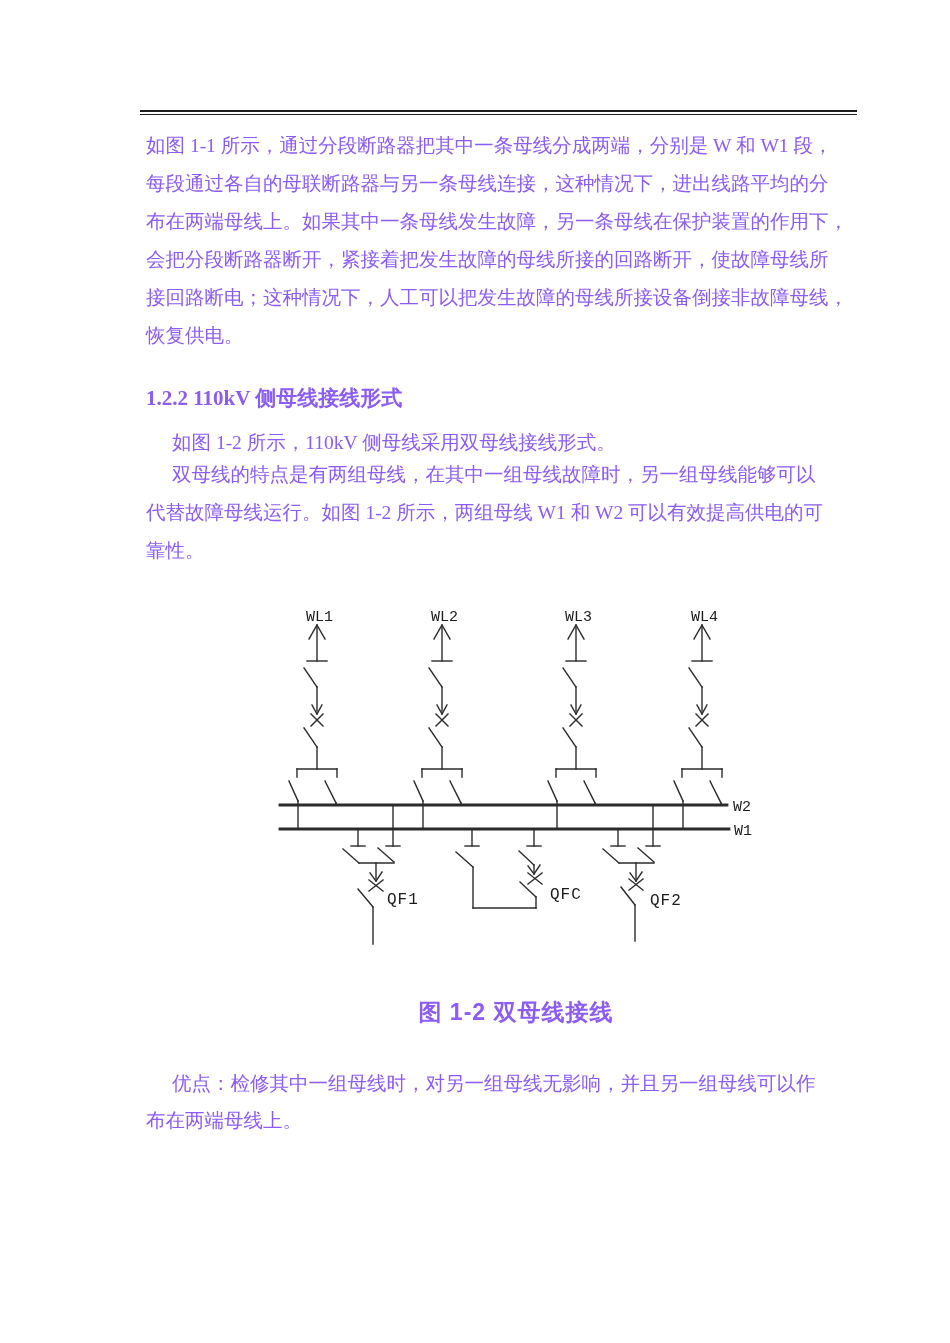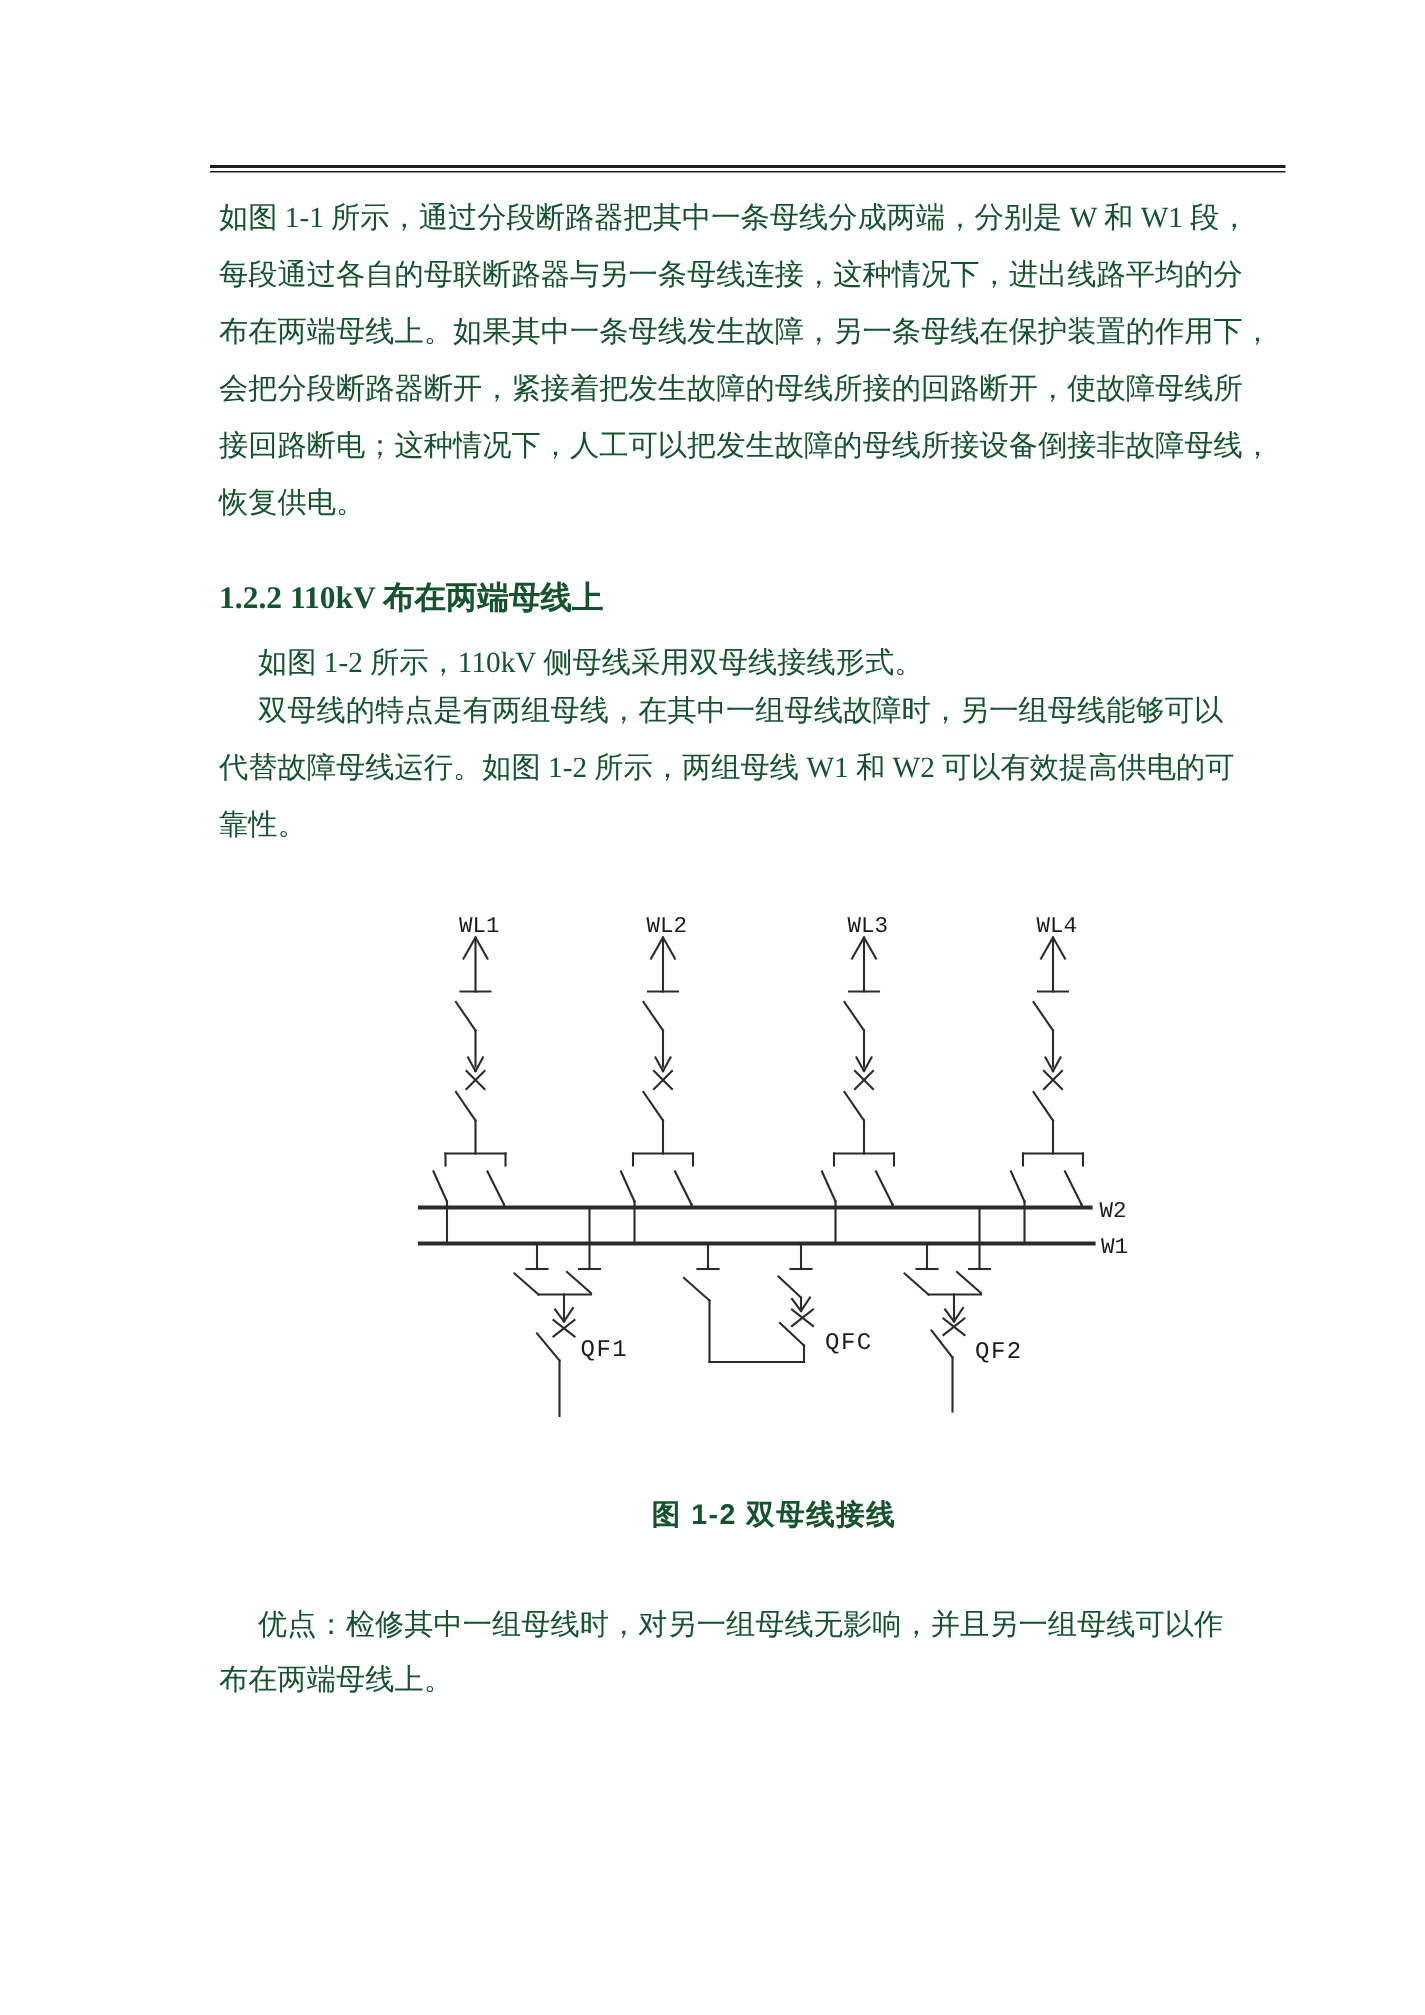--- a/index.html
+++ b/index.html
@@ -1,41 +1,41 @@
 <!DOCTYPE html>
 <html><head>
 <meta charset="utf-8">
 <style>
   html,body { margin:0; padding:0; background:#e8e8e8; }
   .page {
     position:relative; width:950px; height:1343px; margin:0 auto;
     background:#ffffff; overflow:hidden;
     font-family:"Liberation Serif","DejaVu Serif",serif;
-    color:#14532d;
+    color:#8b5cf6;
   }
   .hr-double {
     position:absolute; left:140px; top:110px; width:717px; height:2px;
     border-top:2.5px solid #1c1c1c; border-bottom:1.5px solid #1c1c1c;
   }
   .body-block {
     position:absolute; left:146px; width:706px;
     font-size:19.5px; line-height:38px; white-space:pre;
   }
   .p1 { top:127px; }
   .heading {
     position:absolute; left:146px; top:384px; width:706px;
     font-size:21px; font-weight:bold; white-space:pre;
   }
   .p2 { top:424px; text-indent:26px; }
   .p3 { top:456px; text-indent:26px; }
   .p4 { top:1066px; line-height:36.5px; text-indent:26px; }
   .p5 { top:1139px; line-height:36.5px; text-indent:26px; }
   .caption {
     position:absolute; left:296px; top:997px; width:440px;
-    text-align:center; font-weight:bold; font-size:19px;
+    text-align:center; font-weight:bold; font-size:23px;
     font-family:"Liberation Sans","DejaVu Sans",sans-serif;
     letter-spacing:1px;
   }
   svg.diagram { position:absolute; left:0; top:0; }
   svg.diagram line, svg.diagram polyline {
     stroke:#2b2b2b; stroke-width:1.4; fill:none; stroke-linecap:square;
   }
   svg.diagram .bus { stroke-width:2.8; }
   svg.diagram text {
     font-family:"Liberation Mono","DejaVu Sans Mono",monospace;
@@ -50,21 +50,21 @@
 
   <div class="hr-double"></div>
 
   <div class="body-block p1">如图 1-1 所示，通过分段断路器把其中一条母线分成两端，分别是 W 和 W1 段，
 每段通过各自的母联断路器与另一条母线连接，这种情况下，进出线路平均的分
 布在两端母线上。如果其中一条母线发生故障，另一条母线在保护装置的作用下，
 会把分段断路器断开，紧接着把发生故障的母线所接的回路断开，使故障母线所
 接回路断电；这种情况下，人工可以把发生故障的母线所接设备倒接非故障母线，
 恢复供电。</div>
 
-  <div class="heading">1.2.2 110kV 布在两端母线上</div>
+  <div class="heading">1.2.2 110kV 侧母线接线形式</div>
 
   <div class="body-block p2">如图 1-2 所示，110kV 侧母线采用双母线接线形式。</div>
 
   <div class="body-block p3">双母线的特点是有两组母线，在其中一组母线故障时，另一组母线能够可以
 代替故障母线运行。如图 1-2 所示，两组母线 W1 和 W2 可以有效提高供电的可
 靠性。</div>
 
   <svg class="diagram" width="950" height="1343" viewBox="0 0 950 1343" aria-hidden="true">
 
     <g transform="translate(317,0)">

